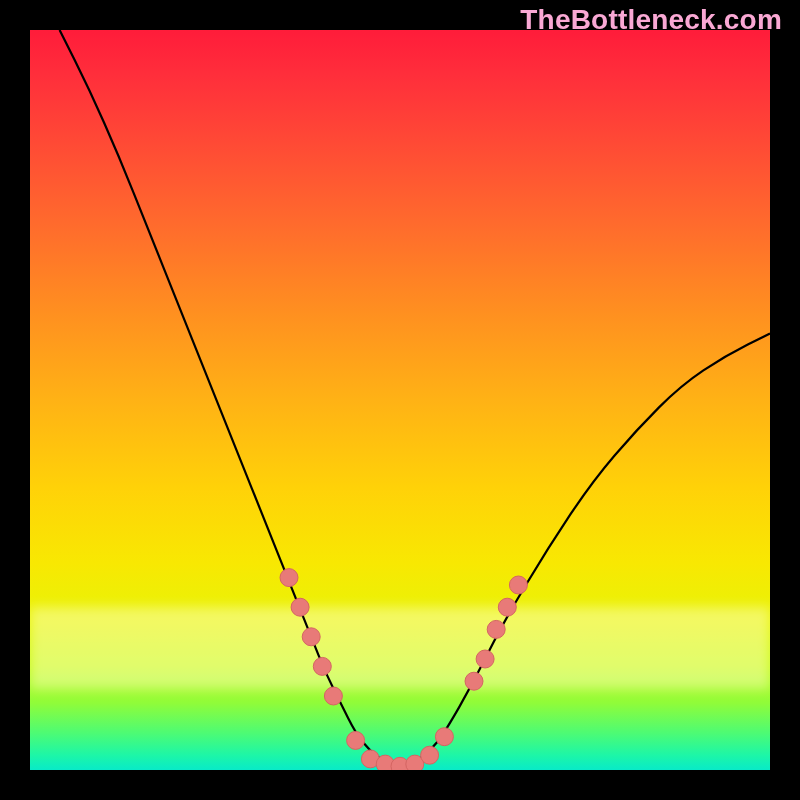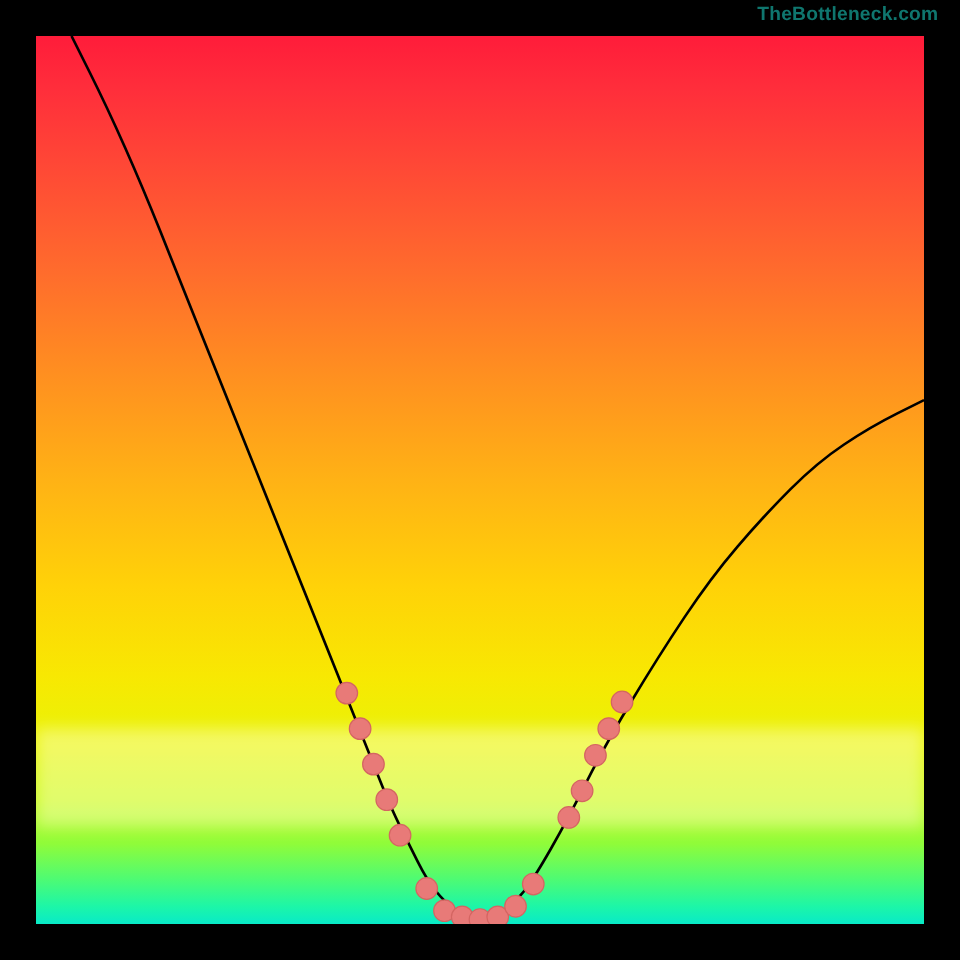--- a/index.html
+++ b/index.html
@@ -14,22 +14,22 @@
   .frame {
     position: relative;
     width: 800px;
     height: 800px;
     background: #000;
   }
   .watermark {
     position: absolute;
     top: 4px;
     right: 18px;
-    color: #0f766e;
-    font-size: 16px;
+    color: #f9a8d4;
+    font-size: 28px;
     font-weight: 600;
     letter-spacing: 0.2px;
     z-index: 10;
   }
   .plot-area {
     position: absolute;
     left: 30px;
     top: 30px;
     width: 740px;
     height: 740px;

